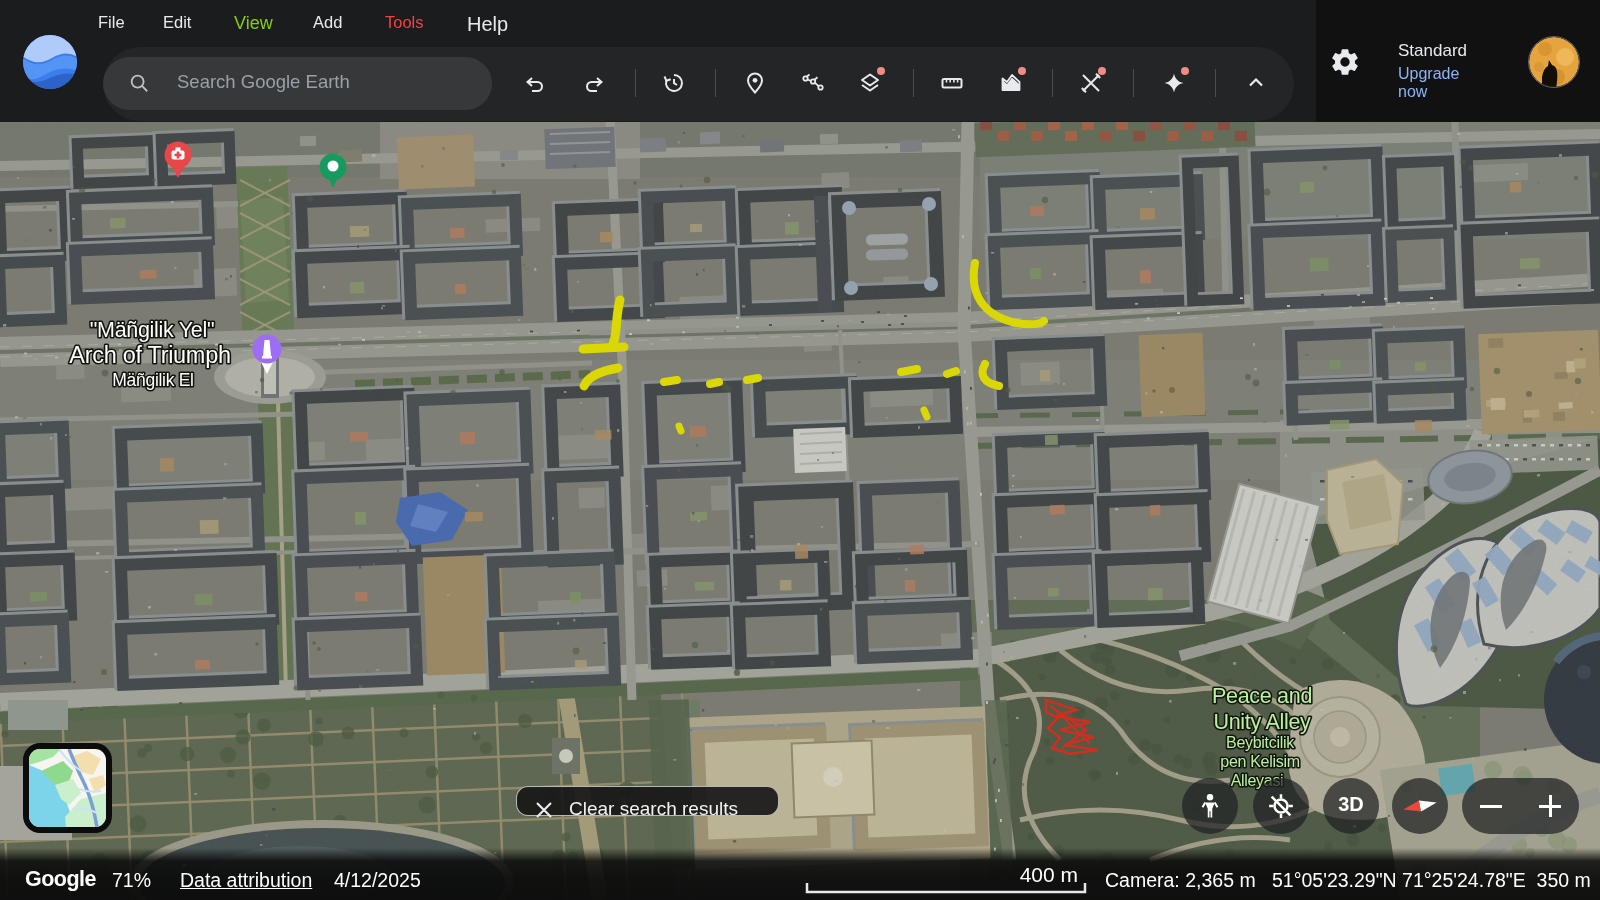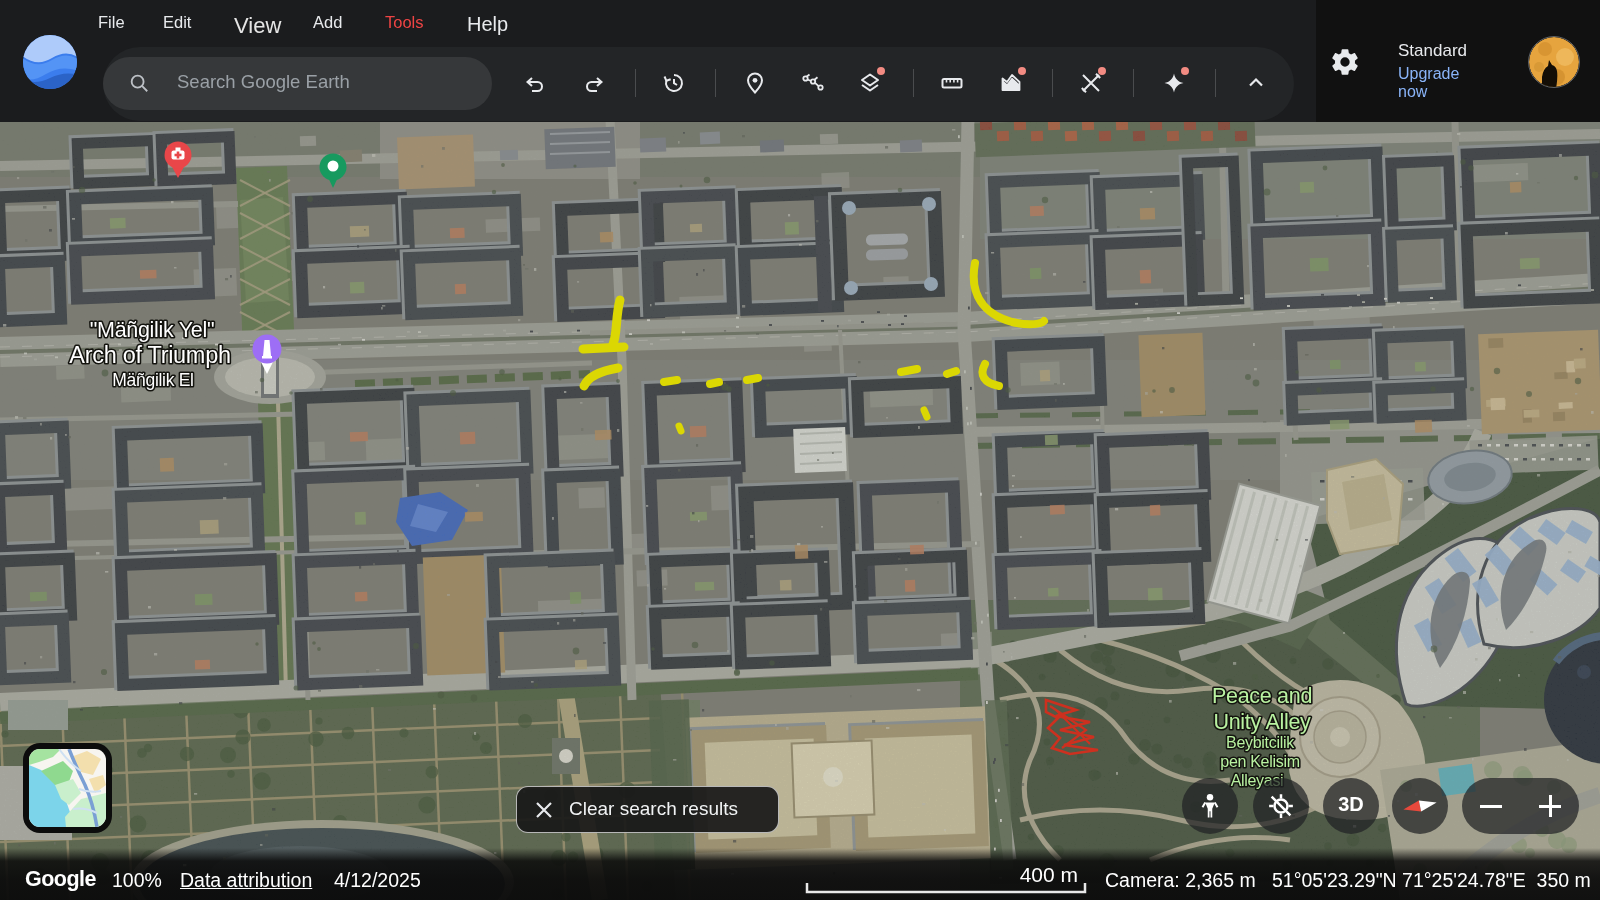--- a/index.html
+++ b/index.html
@@ -1029,21 +1029,21 @@
       </defs>
 <g clip-path="url(#lc)">
         <rect width="56" height="56" fill="#3b7ded"></rect>
 <path d="M-2,20 Q14,34 30,24 Q46,14 60,26 L60,-4 L-2,-4 Z" fill="#aecbfa"></path>
 <path d="M-2,22 Q14,36 30,26 Q46,16 60,28 L60,38 Q40,30 24,40 Q8,50 -2,42 Z" fill="#5494f5"></path>
 <path d="M-2,44 Q12,52 28,44 Q44,36 60,42 L60,60 L-2,60 Z" fill="#2b63c7"></path>
 </g>
     </svg>
 <span style="position:absolute;left:98px;top:13px;font-size:16.5px;color:#e8eaed">File</span>
     <span style="position:absolute;left:163px;top:13px;font-size:16.5px;color:#e8eaed">Edit</span>
-    <span style="position:absolute;left:234px;top:13px;font-size:22px;color:#e5e5e5">View</span>
+    <span style="position:absolute;left:234px;top:13px;font-size:18px;color:#84cc16">View</span>
     <span style="position:absolute;left:313px;top:13px;font-size:16.5px;color:#e8eaed">Add</span>
     <span style="position:absolute;left:385px;top:13px;font-size:16.5px;color:#ef4444">Tools</span>
     <span style="position:absolute;left:467px;top:13px;font-size:20px;color:#e8eaed">Help</span>
 <div style="position:absolute;left:103px;top:47px;width:1191px;height:74px;border-radius:37px;background:#232527"></div>
 <div style="position:absolute;left:103px;top:57px;width:389px;height:53px;border-radius:26.5px;background:#36383a"></div>
 <svg width="22" height="22" viewBox="0 0 24 24" style="position:absolute;left:128px;top:72px">
       <circle cx="10.5" cy="10.5" r="6.5" fill="none" stroke="#bdc1c6" stroke-width="2"></circle>
       <path d="M15.5 15.5 L21 21" stroke="#bdc1c6" stroke-width="2"></path>
     </svg>
 <span style="position:absolute;left:177px;top:71px;font-size:18.5px;color:#9aa0a6">Search Google Earth</span>
@@ -1134,21 +1134,21 @@
 <polygon points="0,16 12,21 26,33 36,49 42,66 44,78 0,78" fill="#7cd4ea"></polygon>
 <polygon points="12,22 34,12 44,22 38,38 26,36 24,34" fill="#8fd98f"></polygon>
 <polygon points="36,68 52,50 77,44 77,78 37,78" fill="#c9efcc"></polygon>
 <polygon points="26,36 44,30 52,44 40,56 32,50" fill="#c9efcc"></polygon>
 <polygon points="42,8 58,2 72,10 64,26 48,22" fill="#f3dfad"></polygon>
 <polygon points="60,30 74,26 77,36 66,44" fill="#f3dfad"></polygon>
 <path d="M40,0 Q48,20 56,36 Q64,54 68,78" fill="none" stroke="#7a9fd4" stroke-width="3.5"></path>
 <path d="M30,0 Q40,14 52,22 M50,40 Q60,44 72,42 M44,60 Q56,58 68,64" fill="none" stroke="#cfe0f2" stroke-width="2"></path>
 </svg>
   </div>
-<div style="position:absolute;left:516px;top:786px;width:263px;height:47px;border-radius:12px;background:rgba(24,24,24,0.92);border:1.5px solid rgba(210,210,210,0.85);box-sizing:border-box">
+<div style="position:absolute;left:516px;top:786px;width:263px;height:30px;border-radius:12px;background:rgba(24,24,24,0.92);border:1.5px solid rgba(210,210,210,0.85);box-sizing:border-box">
     <svg width="20" height="20" viewBox="0 0 20 20" style="position:absolute;left:17px;top:13px">
       <path d="M3 3 L17 17 M17 3 L3 17" stroke="#e8eaed" stroke-width="2.2"></path>
     </svg>
     <span style="position:absolute;left:52px;top:11px;font-size:19px;color:#f1f3f4">Clear search results</span>
   </div>
 <div style="position:absolute;left:1182px;top:778px;width:56px;height:56px;border-radius:50%;background:rgba(32,33,36,0.72)">
     <svg width="30" height="30" viewBox="0 0 24 24" style="position:absolute;left:13px;top:13px">
       <circle cx="12" cy="5" r="2.6" fill="#fff"></circle>
       <path d="M8.2 9.2 h7.6 l-2 5 v7 h-1.4 v-5 h-0.8 v5 h-1.4 v-7 z" fill="#fff"></path>
       <path d="M8.2 9.2 L6 13 M15.8 9.2 L18 13" stroke="#fff" stroke-width="1.6"></path>
@@ -1174,20 +1174,20 @@
     </svg>
   </div>
 <div style="position:absolute;left:1462px;top:778px;width:117px;height:56px;border-radius:28px;background:rgba(32,33,36,0.72)">
     <div style="position:absolute;left:18px;top:26.5px;width:22px;height:3px;background:#fff"></div>
     <div style="position:absolute;left:77px;top:26.5px;width:22px;height:3px;background:#fff"></div>
     <div style="position:absolute;left:86.5px;top:17px;width:3px;height:22px;background:#fff"></div>
   </div>
 
 <div style="position:absolute;left:0;top:848px;width:1600px;height:52px;background:linear-gradient(to bottom,rgba(10,10,10,0) 0%,rgba(10,10,10,0.86) 25%,rgba(11,11,11,0.94) 60%,rgba(11,11,11,0.96) 100%)"></div>
 <div style="position:absolute;left:25px;top:867px;font-size:21.5px;font-weight:bold;color:#fff;letter-spacing:-0.5px">Google</div>
-<div style="position:absolute;left:112px;top:869px;font-size:19.5px;color:#fff">100%</div>
+<div style="position:absolute;left:112px;top:869px;font-size:19.5px;color:#fff">71%</div>
 <div style="position:absolute;left:180px;top:869px;font-size:19.5px;color:#fff;text-decoration:underline">Data attribution</div>
 <div style="position:absolute;left:334px;top:869px;font-size:19.5px;color:#fff">4/12/2025</div>
 <svg width="300" height="40" viewBox="0 0 300 40" style="position:absolute;left:800px;top:858px">
     <path d="M7,25 L7,34 L285,34 L285,25" fill="none" stroke="#e8e8e8" stroke-width="2.5"></path>
   </svg>
 <div style="position:absolute;left:1008px;top:863px;width:70px;text-align:right;font-size:21px;color:#fff">400 m</div>
 <div style="position:absolute;left:1105px;top:869px;font-size:19.5px;color:#fff">Camera: 2,365 m</div>
 <div style="position:absolute;left:1272px;top:869px;font-size:19.5px;color:#fff">51°05'23.29"N 71°25'24.78"E&nbsp;&nbsp;350 m</div>
 </body></html>

